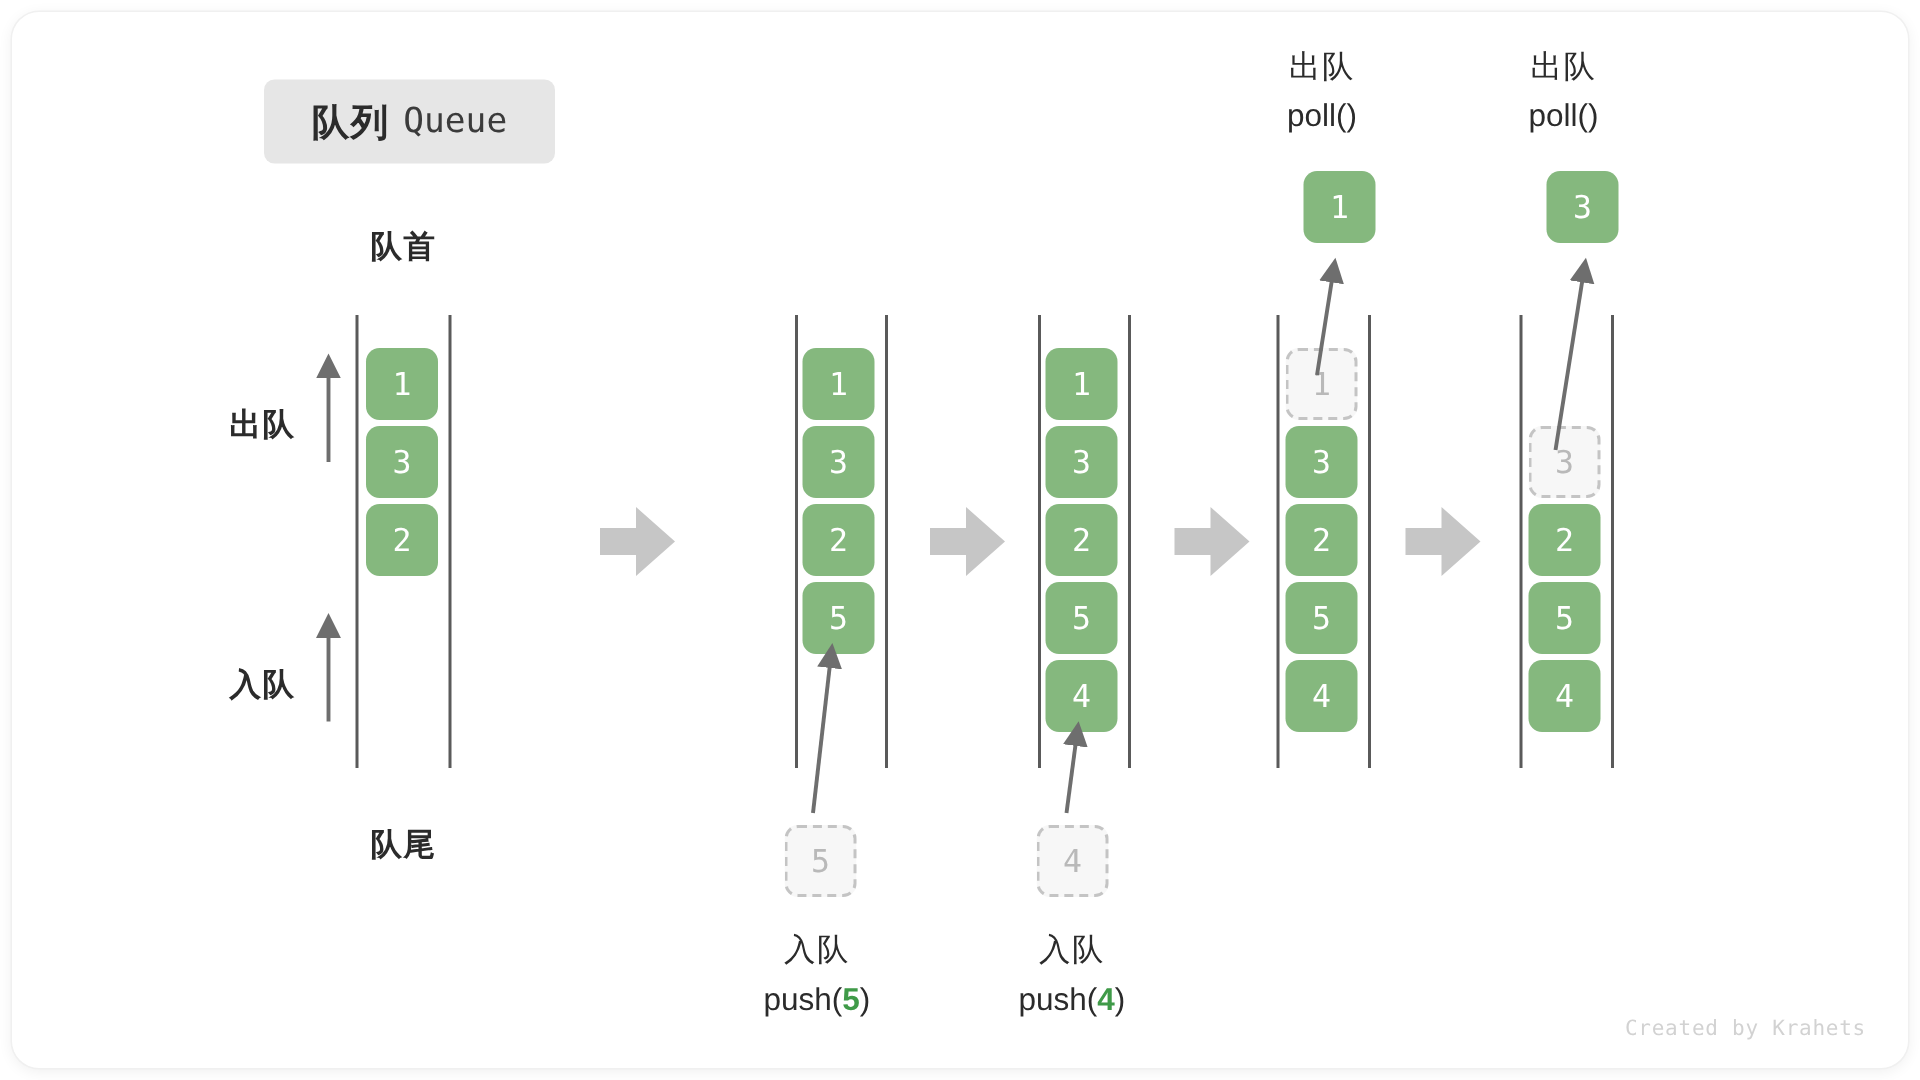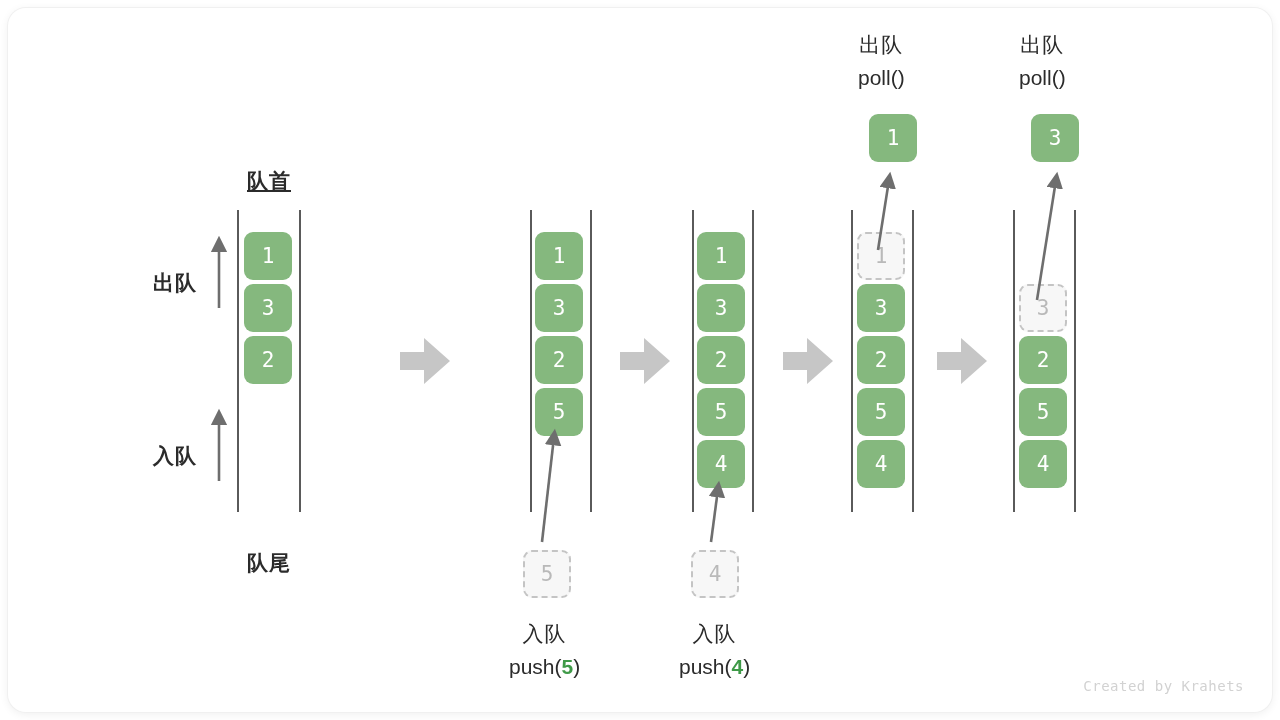--- a/index.html
+++ b/index.html
@@ -114,22 +114,26 @@
     left: 0; top: 0;
     width: 1264px; height: 704px;
     pointer-events: none;
   }
 </style>
 </head>
 <body>
 
 <div id="card">
 
-
-  <div class="abs cn-label" style="left:239px; top:159px;text-decoration:underline;">队首</div>
+  <div class="abs" id="title-badge">
+    <span class="cn">队列</span>
+    <span class="en">Queue</span>
+  </div>
+
+  <div class="abs cn-label" style="left:239px; top:142px;">队首</div>
   <div class="abs cn-label" style="left:239px; top:541px;">队尾</div>
 
   <div class="abs cn-label" style="left:145px; top:261px;">出队</div>
   <div class="abs cn-label" style="left:145px; top:434px;">入队</div>
 
   <div class="abs rail" style="left:229px; top:202px; height:302px;"></div>
   <div class="abs rail" style="left:291px; top:202px; height:302px;"></div>
 
   <div class="abs cell" style="left:236px; top:224px;">1</div>
   <div class="abs cell" style="left:236px; top:276px;">3</div>

